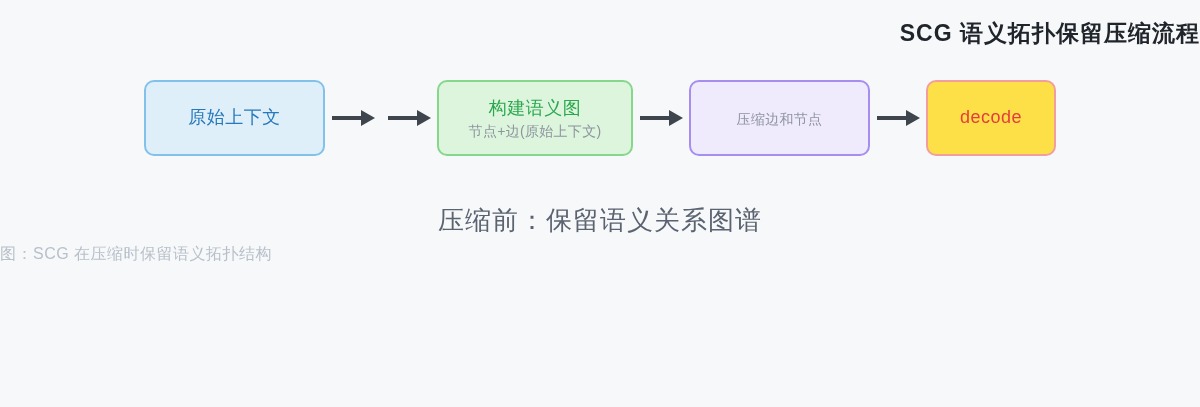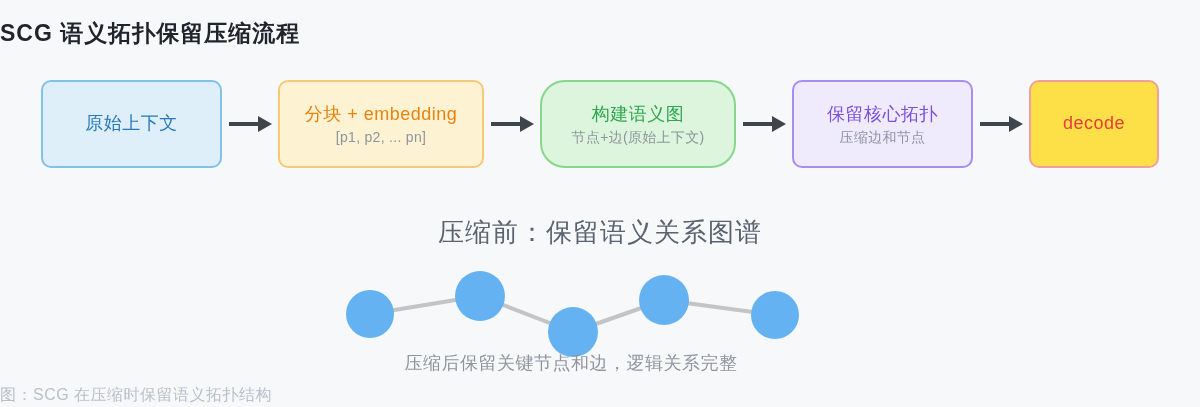--- a/index.html
+++ b/index.html
@@ -6,47 +6,47 @@
   html, body { width: 1200px; height: 407px; }
   body {
     background: #f7f8fa;
     font-family: "Liberation Sans", "DejaVu Sans", sans-serif;
     overflow: hidden;
   }
   .page { width: 1200px; height: 407px; position: relative; }
 
   .title {
     padding-top: 19px;
-    text-align: left;
+    text-align: right;
     font-size: 23px;
     font-weight: 700;
     color: #20242b;
     letter-spacing: 1px;
     line-height: 28px;
   }
 
   .flow-row {
     margin-top: 33px;
     display: flex;
     justify-content: center;
     align-items: center;
   }
   .step {
-    height: 88px;
+    height: 76px;
     border: 2px solid transparent;
     border-radius: 10px;
     display: flex;
     flex-direction: column;
     justify-content: center;
     align-items: center;
     padding: 0 10px;
   }
   .w0 { min-width: 181px; }
   .w1 { min-width: 206px; }
-  .w2 { min-width: 196px; border-radius: 25px; }
+  .w2 { min-width: 196px; }
   .w3 { min-width: 181px; }
   .w4 { min-width: 130px; }
   .step-label { font-size: 18px; font-weight: 500; line-height: 24px; letter-spacing: 0.5px; }
   .step-sub   { font-size: 14px; color: var(--sub-color); line-height: 19px; margin-top: 2px; letter-spacing: 0.3px; }
 
   .arrow {
     width: 56px;
     display: flex;
     justify-content: center;
     align-items: center;
@@ -105,68 +105,49 @@
     <div class="step w0" style="background: rgb(222, 239, 250); border-color: rgb(130, 193, 233);">
       <div class="step-label" style="color: rgb(40, 121, 186);">原始上下文</div>
       <div class="step-sub"></div>
     </div>
 
     <div class="arrow">
         <i class="stem"></i>
         <i class="head"></i>
       </div>
 
-    <div class="step w1" style="background: rgb(253, 243, 211); border-color: rgb(246, 201, 118);">
-      <div class="step-label" style="color: rgb(232, 131, 12);">分块 + embedding</div>
-      <div class="step-sub">[p1, p2, ... pn]</div>
-    </div>
 
     <div class="arrow">
         <i class="stem"></i>
         <i class="head"></i>
       </div>
 
     <div class="step w2" style="background: rgb(221, 244, 221); border-color: rgb(134, 215, 139);">
       <div class="step-label" style="color: rgb(43, 168, 79);">构建语义图</div>
       <div class="step-sub">节点+边(原始上下文)</div>
     </div>
 
     <div class="arrow">
         <i class="stem"></i>
         <i class="head"></i>
       </div>
 
     <div class="step w3" style="background: rgb(239, 234, 252); border-color: rgb(167, 141, 240);">
-      <div class="step-label" style="color: rgb(123, 79, 220);">保留核心拓扑</div>
       <div class="step-sub">压缩边和节点</div>
     </div>
 
     <div class="arrow">
         <i class="stem"></i>
         <i class="head"></i>
       </div>
 
     <div class="step w4" style="background: #fde047; border-color: rgb(242, 158, 158);">
       <div class="step-label" style="color: rgb(228, 61, 61);">decode</div>
       <div class="step-sub"></div>
     </div>
   </div>
 
   <div class="figure-heading">压缩前：保留语义关系图谱</div>
 
-  <div class="graph-block">
-    <svg width="500" height="100" viewBox="0 0 500 100">
-        <line x1="49" y1="54" x2="159" y2="36" stroke="#c4c4c4" stroke-width="4"></line>
-        <line x1="159" y1="36" x2="252" y2="72" stroke="#c4c4c4" stroke-width="4"></line>
-        <line x1="252" y1="72" x2="343" y2="40" stroke="#c4c4c4" stroke-width="4"></line>
-        <line x1="343" y1="40" x2="454" y2="55" stroke="#c4c4c4" stroke-width="4"></line>
-        <circle cx="49" cy="54" r="24" fill="#64b2f2"></circle>
-        <circle cx="159" cy="36" r="25" fill="#64b2f2"></circle>
-        <circle cx="252" cy="72" r="25" fill="#64b2f2"></circle>
-        <circle cx="343" cy="40" r="25" fill="#64b2f2"></circle>
-        <circle cx="454" cy="55" r="24" fill="#64b2f2"></circle>
-      </svg>
-    <div class="note">压缩后保留关键节点和边，逻辑关系完整</div>
-  </div>
 
   <div class="figure-caption">图：SCG 在压缩时保留语义拓扑结构</div>
 
 </div>
 
 </body></html>

